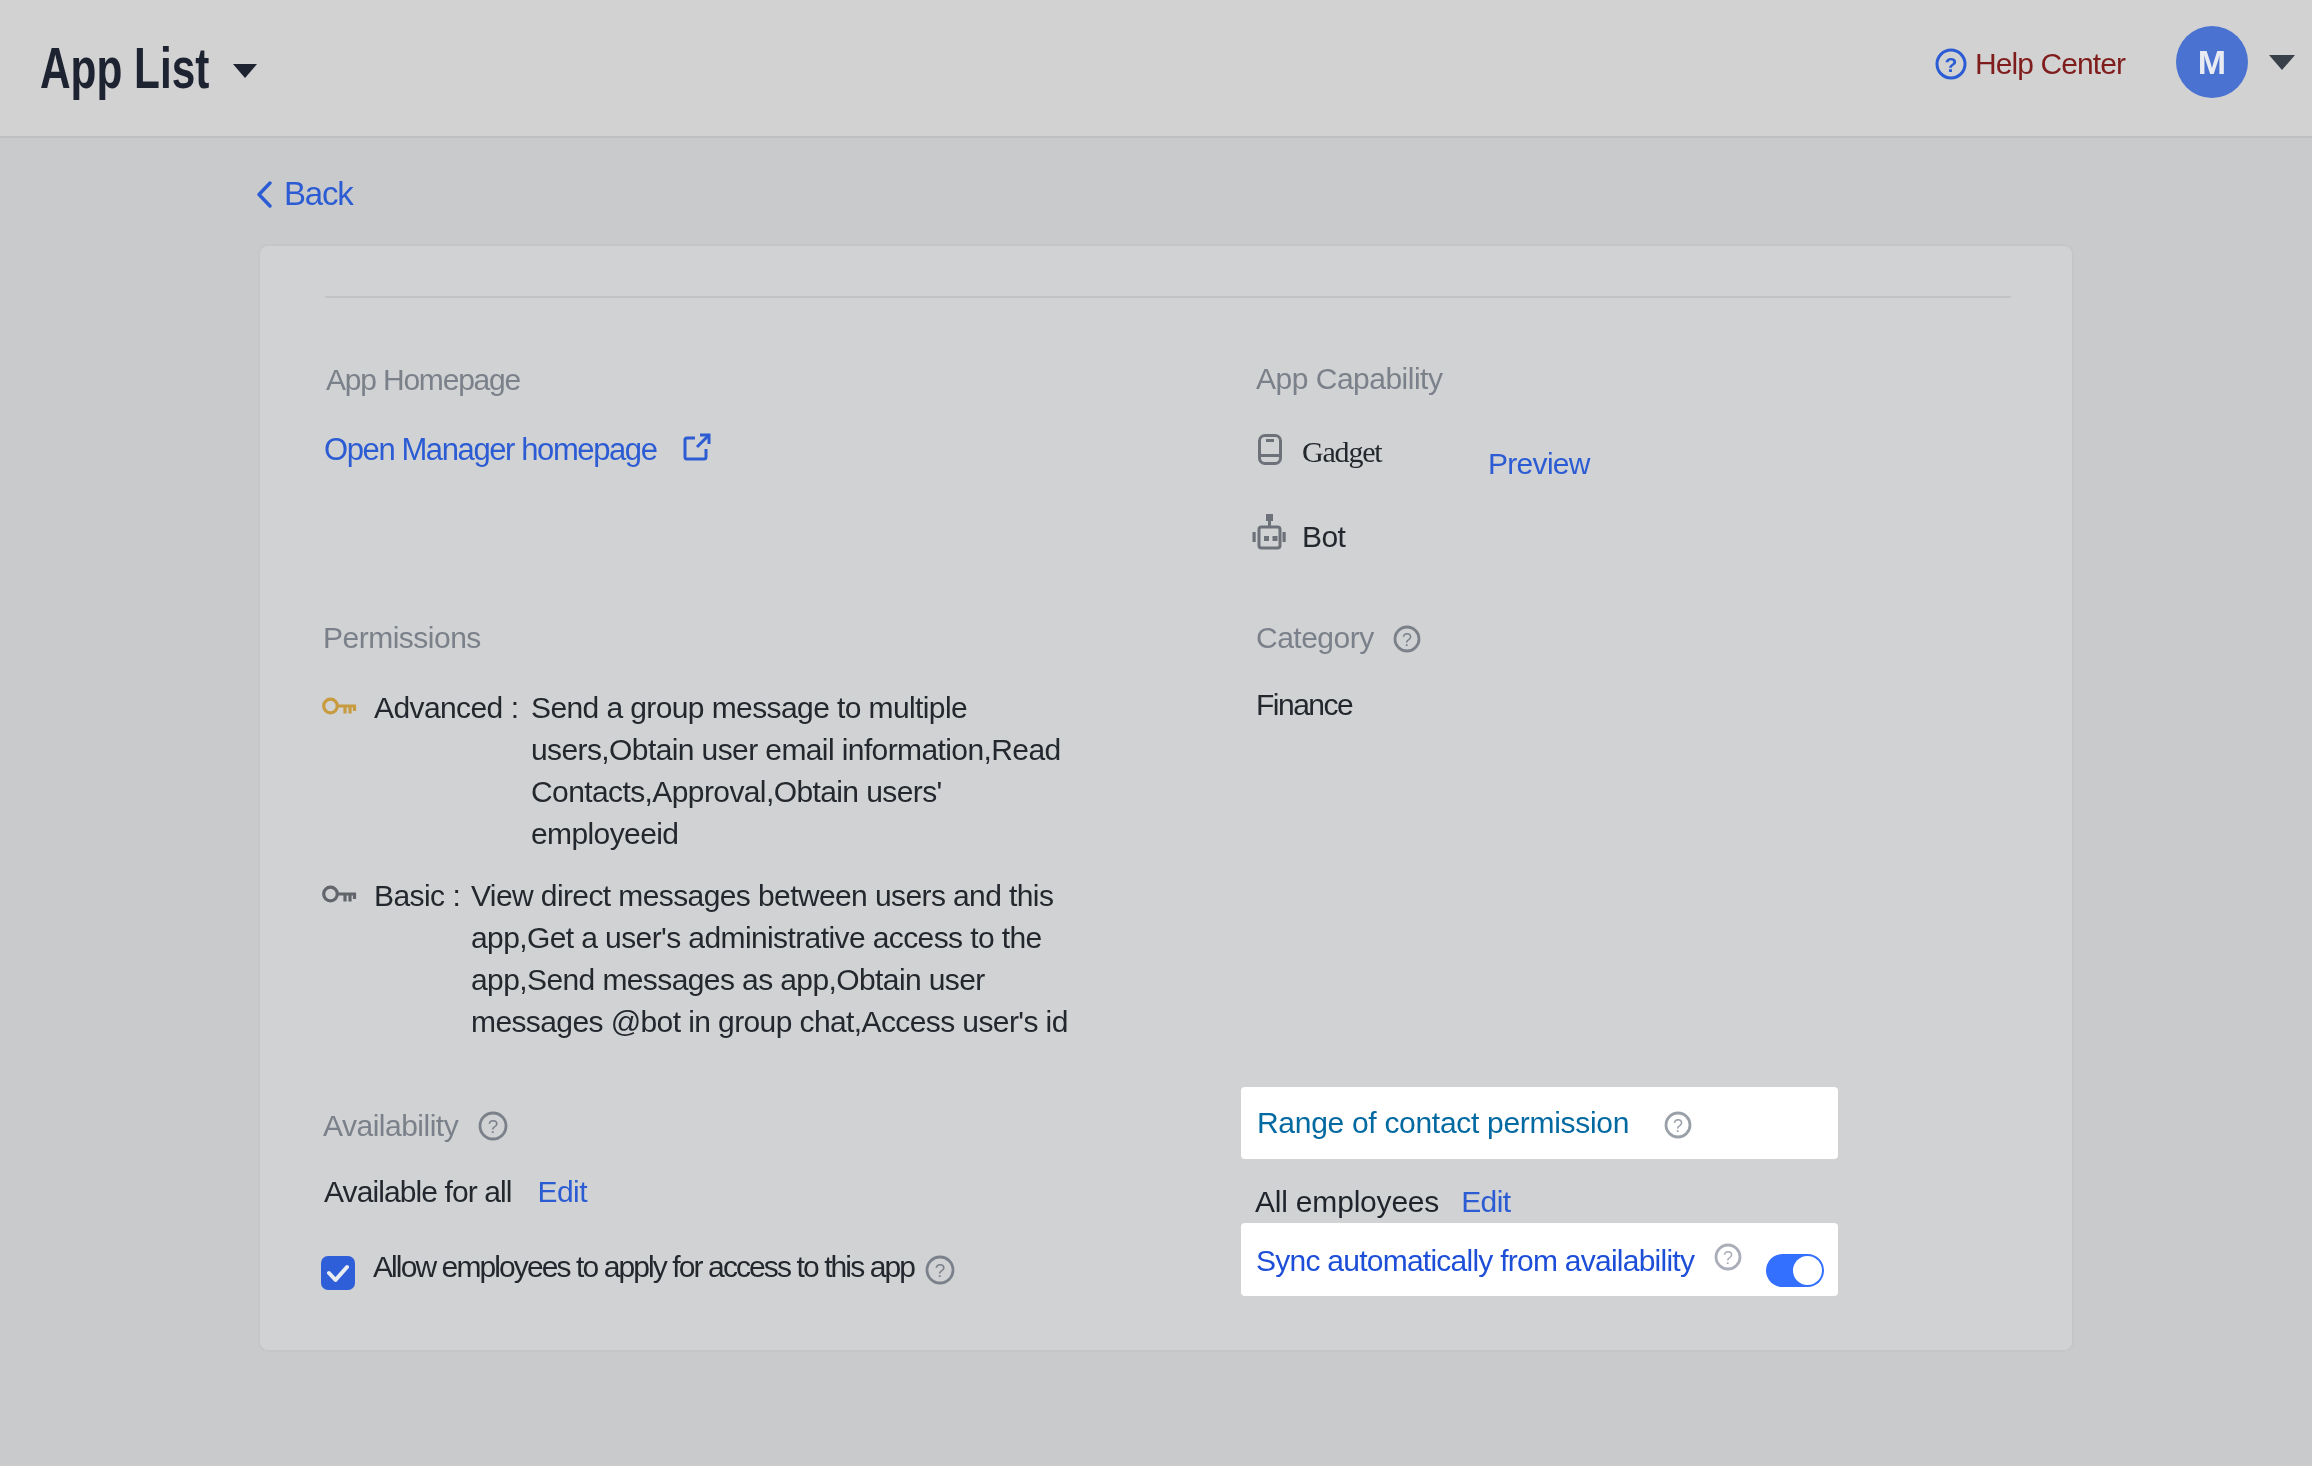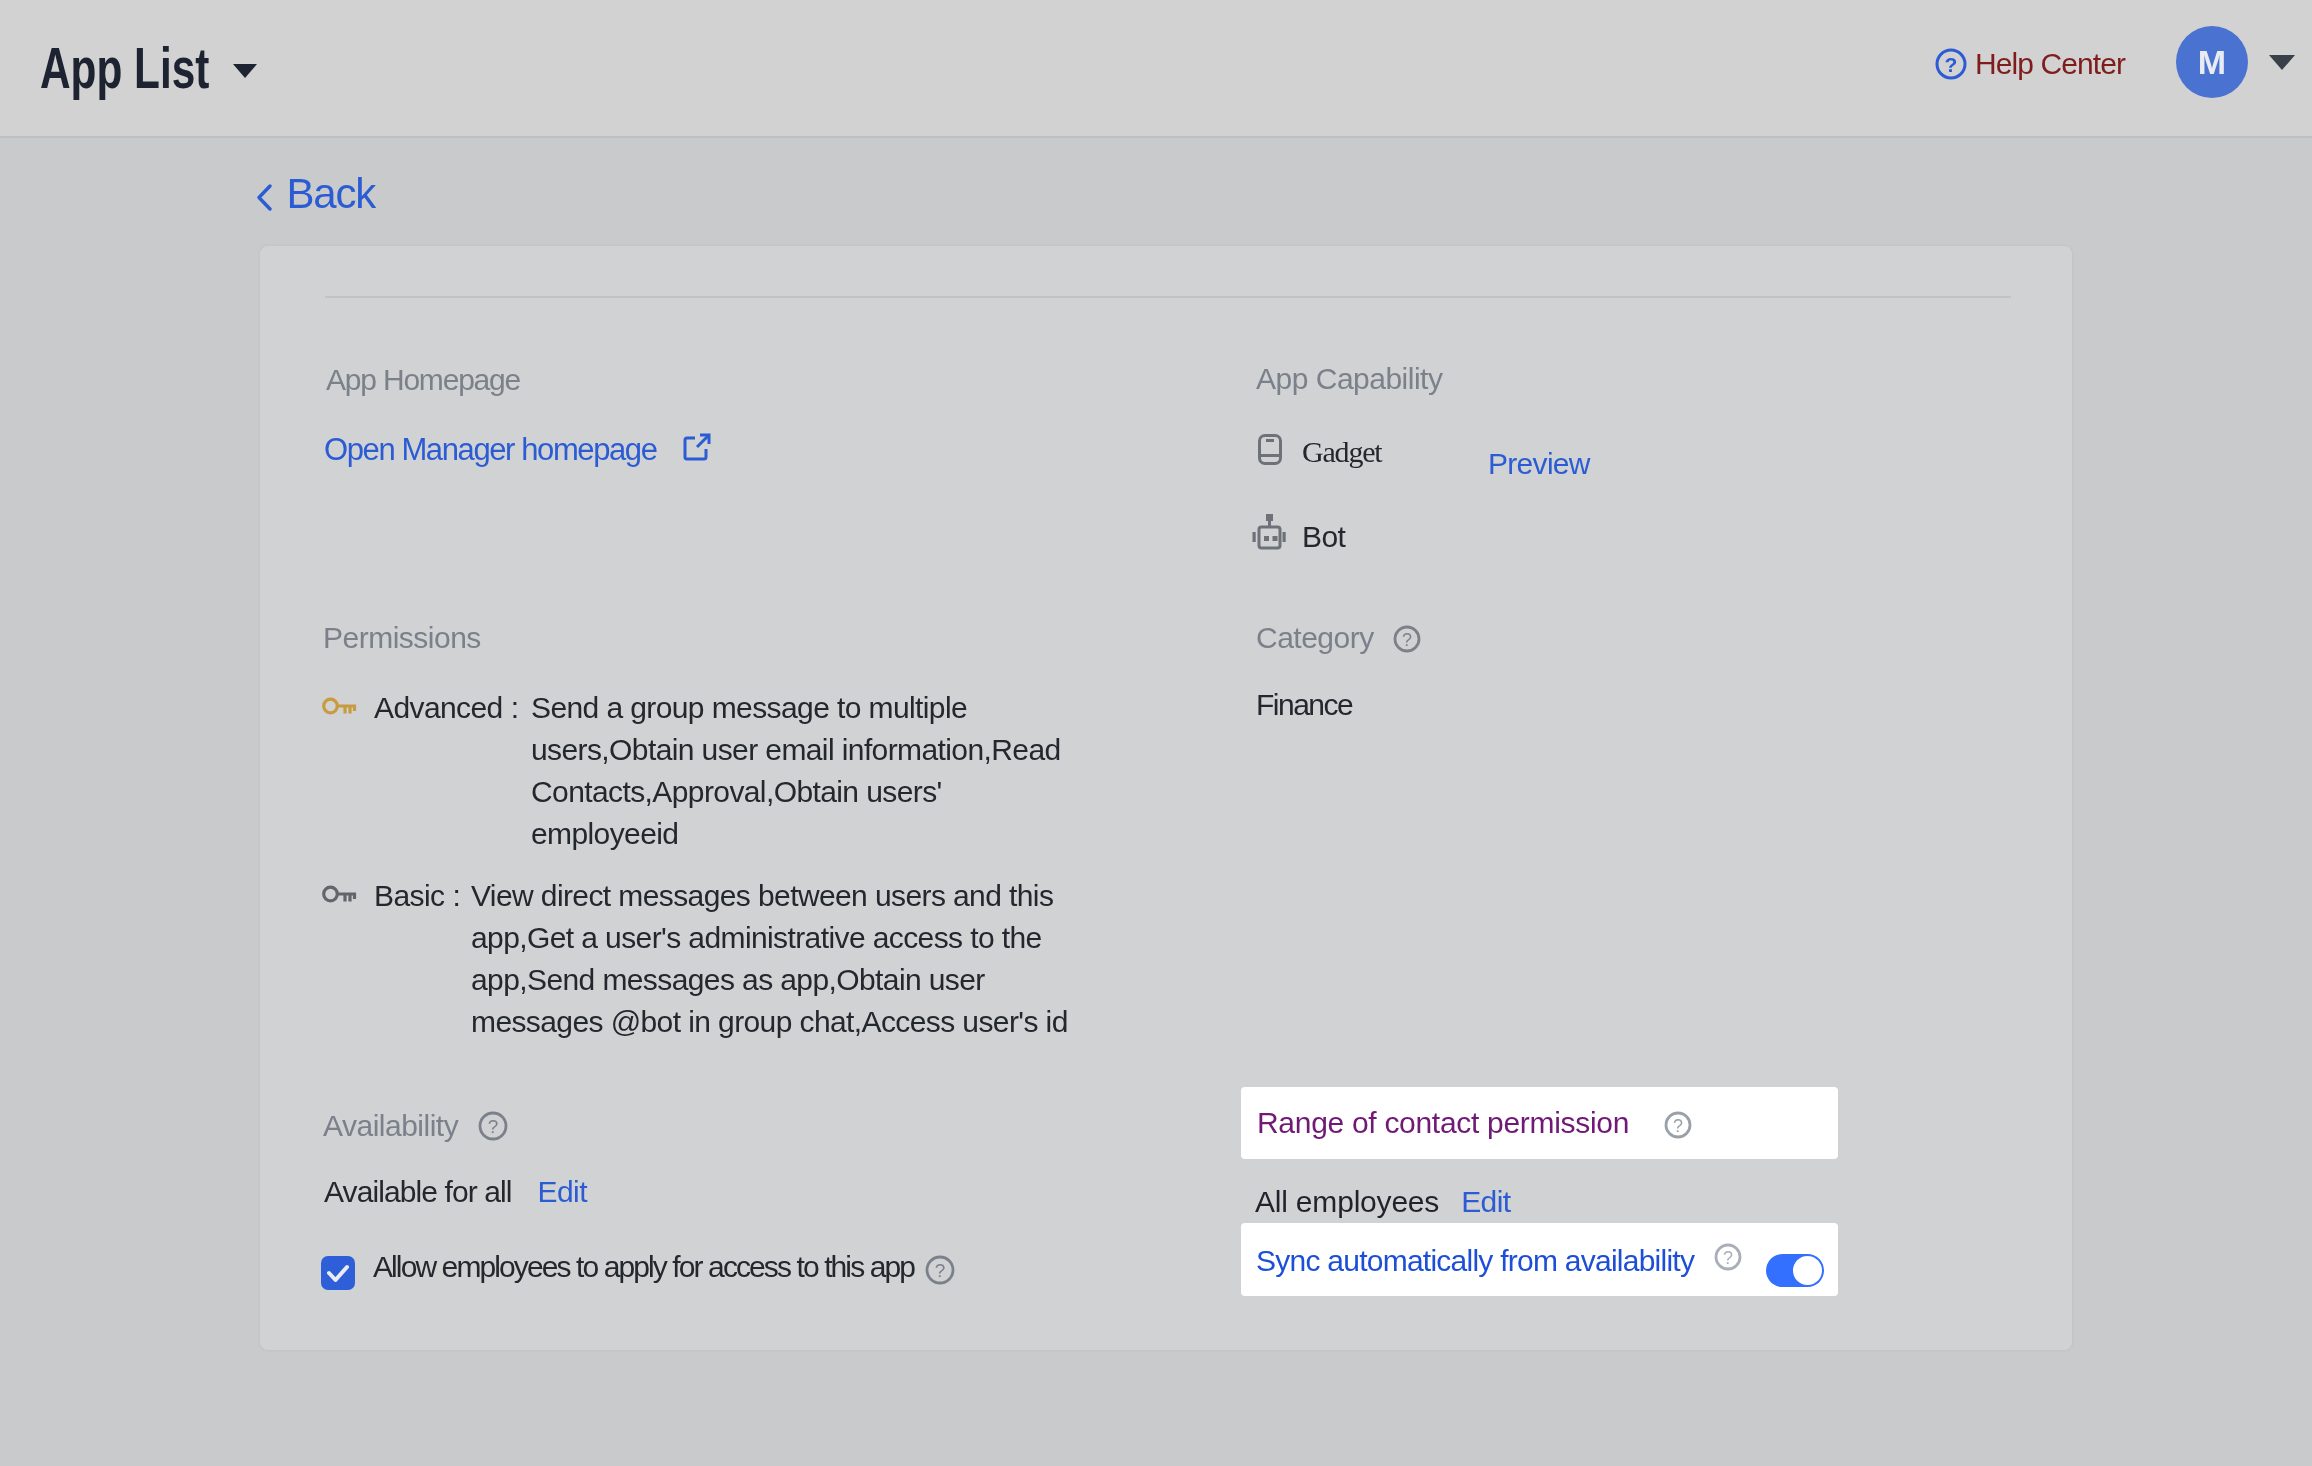--- a/index.html
+++ b/index.html
@@ -22,21 +22,21 @@
     border-top:14px solid #1d2330; }
   .help { position:absolute; left:1935px; top:34px; height:60px; color:#2c5cd4; }
   .help-text { position:absolute; left:40px; top:0px; font-size:30px; line-height:60px; color:#7f1d1d; white-space:nowrap; letter-spacing:-0.9px; }
   .avatar { position:absolute; left:2176px; top:26px; width:72px; height:72px; border-radius:50%;
     background:#4a72d0; color:#e8ebf2; font-size:34px; font-weight:600; text-align:center; line-height:72px; }
   .av-caret { position:absolute; left:2269px; top:55px; width:0; height:0;
     border-left:13px solid transparent; border-right:13px solid transparent;
     border-top:15px solid #3a4049; }
 
   
-  .back { position:absolute; left:256px; top:172px; color:#2c5cd4; font-size:42px; line-height:44px; letter-spacing:-1.2px; white-space:nowrap; }
+  .back { position:absolute; left:256px; top:172px; color:#2c5cd4; font-size:33px; line-height:44px; letter-spacing:-1.2px; white-space:nowrap; }
 
   
   .card { position:absolute; left:258px; top:244px; width:1816px; height:1108px;
     background:#d1d2d3; border:2px solid #c5c6c8; border-radius:10px; }
   .divider { position:absolute; left:65px; top:50px; width:1686px; height:2px; background:#c2c3c5; }
 
   .label { font-size:30px; color:#7b818a; line-height:42px; white-space:nowrap; letter-spacing:-0.5px; }
   .body-t { font-size:30px; color:#23272e; line-height:42px; white-space:nowrap; letter-spacing:-0.6px; }
   .blue { color:#2c5cd4; }
 
@@ -150,21 +150,21 @@
 
   <div class="abs label" style="left:1256px; top:617px;">Category</div>
   <svg class="abs" style="left:1393px; top:625px;" width="28" height="28" viewBox="0 0 28 28">
     <circle cx="14" cy="14" r="12" fill="none" stroke="#7b818a" stroke-width="2.8"></circle>
     <text x="14" y="21" font-size="18" fill="#7b818a" text-anchor="middle">?</text>
   </svg>
 
   <div class="abs body-t" style="left:1256px; top:684px; letter-spacing:-1.5px;">Finance</div>
 
   <div class="cut" style="left:1241px; top:1087px; width:597px; height:72px;"></div>
-  <div class="abs" style="left:1257px; top:1102px; font-size:30px; line-height:42px; color:#701a75; letter-spacing:-0.3px; white-space:nowrap;">Range of contact permission</div>
+  <div class="abs" style="left:1257px; top:1102px; font-size:30px; line-height:42px; color:#0369a1; letter-spacing:-0.3px; white-space:nowrap;">Range of contact permission</div>
   <svg class="abs" style="left:1664px; top:1111px;" width="28" height="28" viewBox="0 0 28 28">
     <circle cx="14" cy="14" r="12" fill="none" stroke="#9aa0a8" stroke-width="2.8"></circle>
     <text x="14" y="21" font-size="18" fill="#9aa0a8" text-anchor="middle">?</text>
   </svg>
 
   <div class="abs body-t" style="left:1255px; top:1172px; color:#1f242c; letter-spacing:-0.2px;margin-top:9px;">All employees<span class="blue" style="margin-left:22px; letter-spacing:-0.6px;">Edit</span></div>
 
   <div class="cut" style="left:1241px; top:1223px; width:597px; height:73px;"></div>
   <div class="abs" style="left:1256px; top:1240px; font-size:30px; line-height:42px; color:#1d4ed8; letter-spacing:-0.75px; white-space:nowrap;">Sync automatically from availability</div>
   <svg class="abs" style="left:1714px; top:1243px;" width="28" height="28" viewBox="0 0 28 28">

